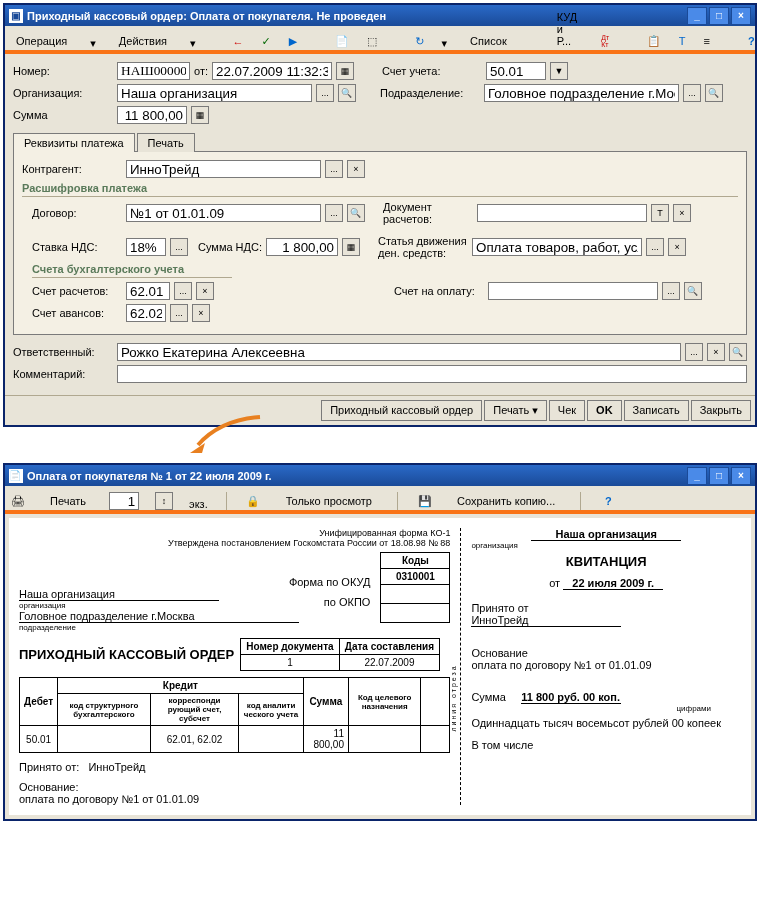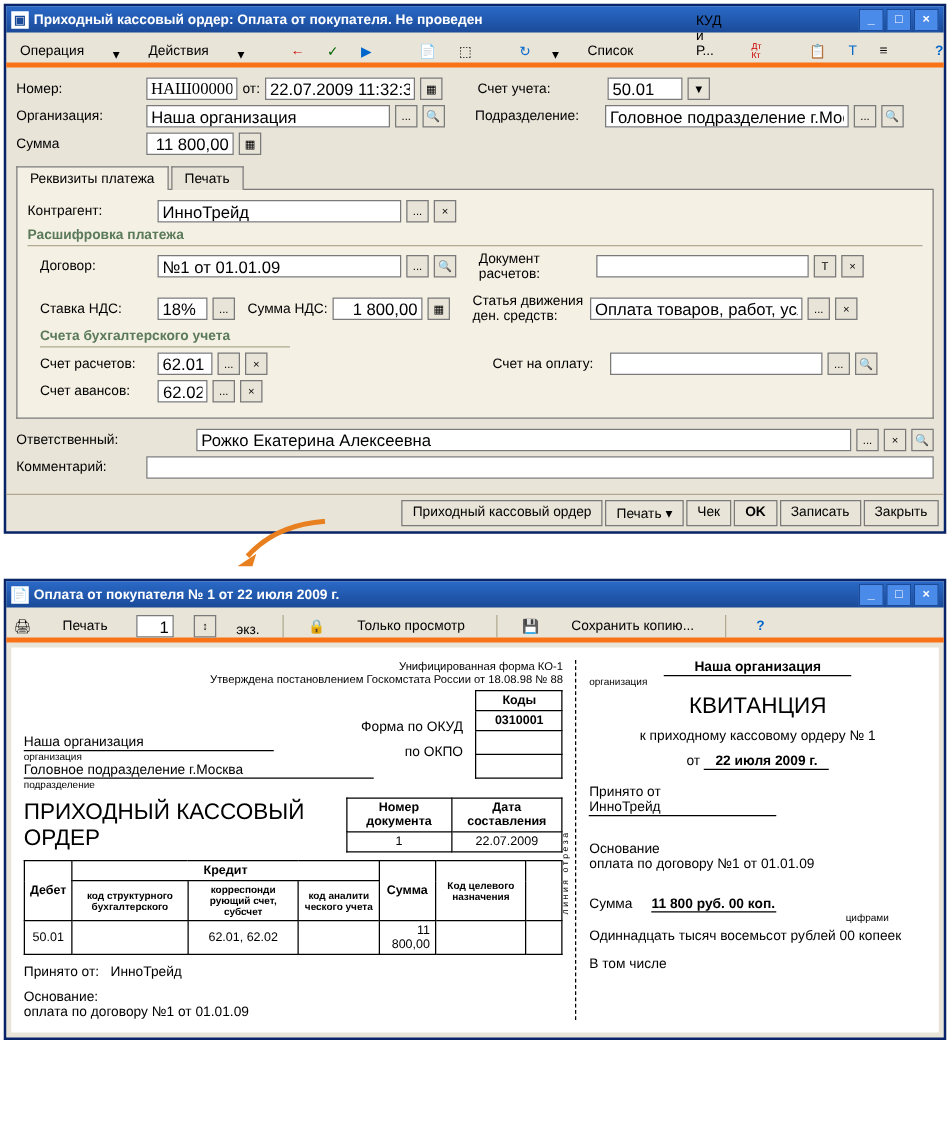--- a/index.html
+++ b/index.html
@@ -32,21 +32,21 @@
 .doc{background:#fff;padding:10px;margin:4px}
 .doc-head{font-size:9px;text-align:right;margin-bottom:4px}
 .doc-split{display:flex;gap:10px}
 .doc-left{flex:1.6}
 .doc-right{flex:1;border-left:1px dashed #000;padding-left:10px;position:relative}
 .doc-right::before{content:"линия отреза";position:absolute;left:-8px;top:200px;transform:rotate(-90deg);transform-origin:left;font-size:7px;letter-spacing:2px}
 .ul{border-bottom:1px solid #000;display:inline-block;min-width:100px}
 .small{font-size:8px;text-align:left}
 table.docT{border-collapse:collapse;width:100%;font-size:10px}
 table.docT td,table.docT th{border:1px solid #000;padding:2px 4px;text-align:center}
-.boldtitle{font-weight:normal;font-size:18px}
+.boldtitle{font-weight:bold;font-size:13px}
 </style>
 </head>
 <body>
 
 <div class="window">
   <div class="titlebar">
     <span class="titlebar-icon">▣</span>
     <span class="titlebar-text">Приходный кассовый ордер: Оплата от покупателя. Не проведен</span>
     <div class="titlebar-btns">
       <div class="titlebar-btn">_</div>
@@ -155,21 +155,21 @@
       </div>
       <div class="row" style="padding-left:10px">
         <span class="lbl" style="width:90px">Счет авансов:</span>
         <input class="inp" style="width: 40px;" value="62.02">
         <span class="btn-s">...</span>
         <span class="btn-s">×</span>
       </div>
     </div>
     <div class="row" style="margin-top:8px">
       <span class="lbl">Ответственный:</span>
-      <input class="inp" style="flex: 1 1 0%; margin-left: 40px;" value="Рожко Екатерина Алексеевна">
+      <input class="inp" style="flex: 1 1 0%;" value="Рожко Екатерина Алексеевна">
       <span class="btn-s">...</span>
       <span class="btn-s">×</span>
       <span class="btn-s">🔍</span>
     </div>
     <div class="row">
       <span class="lbl">Комментарий:</span>
       <input class="inp" style="flex: 1 1 0%;">
     </div>
   </div>
   <div class="bottombar">
@@ -297,21 +297,20 @@
         <div style="margin-top:8px">
           <span>Основание:</span><br>
           <span>оплата по договору №1 от 01.01.09</span>
         </div>
       </div>
       <div class="doc-right">
         <div style="text-align:center">
           <div class="ul" style="font-weight:bold;min-width:150px;text-align:center">Наша организация</div>
           <div class="small">организация</div>
           <div class="boldtitle" style="margin-top:4px">КВИТАНЦИЯ</div>
-          <div style="margin-top:8px">к приходному кассовому ордеру № 1</div>
           <div style="margin-top:8px">
             <span>от</span>
             <span class="ul" style="font-weight:bold">22 июля 2009 г.</span>
           </div>
         </div>
         <div style="margin-top:12px">Принято от</div>
         <div class="ul" style="min-width:150px">ИнноТрейд</div>
         <div style="margin-top:20px">Основание</div>
         <div>оплата по договору №1 от 01.01.09</div>
         <div style="margin-top:20px">

